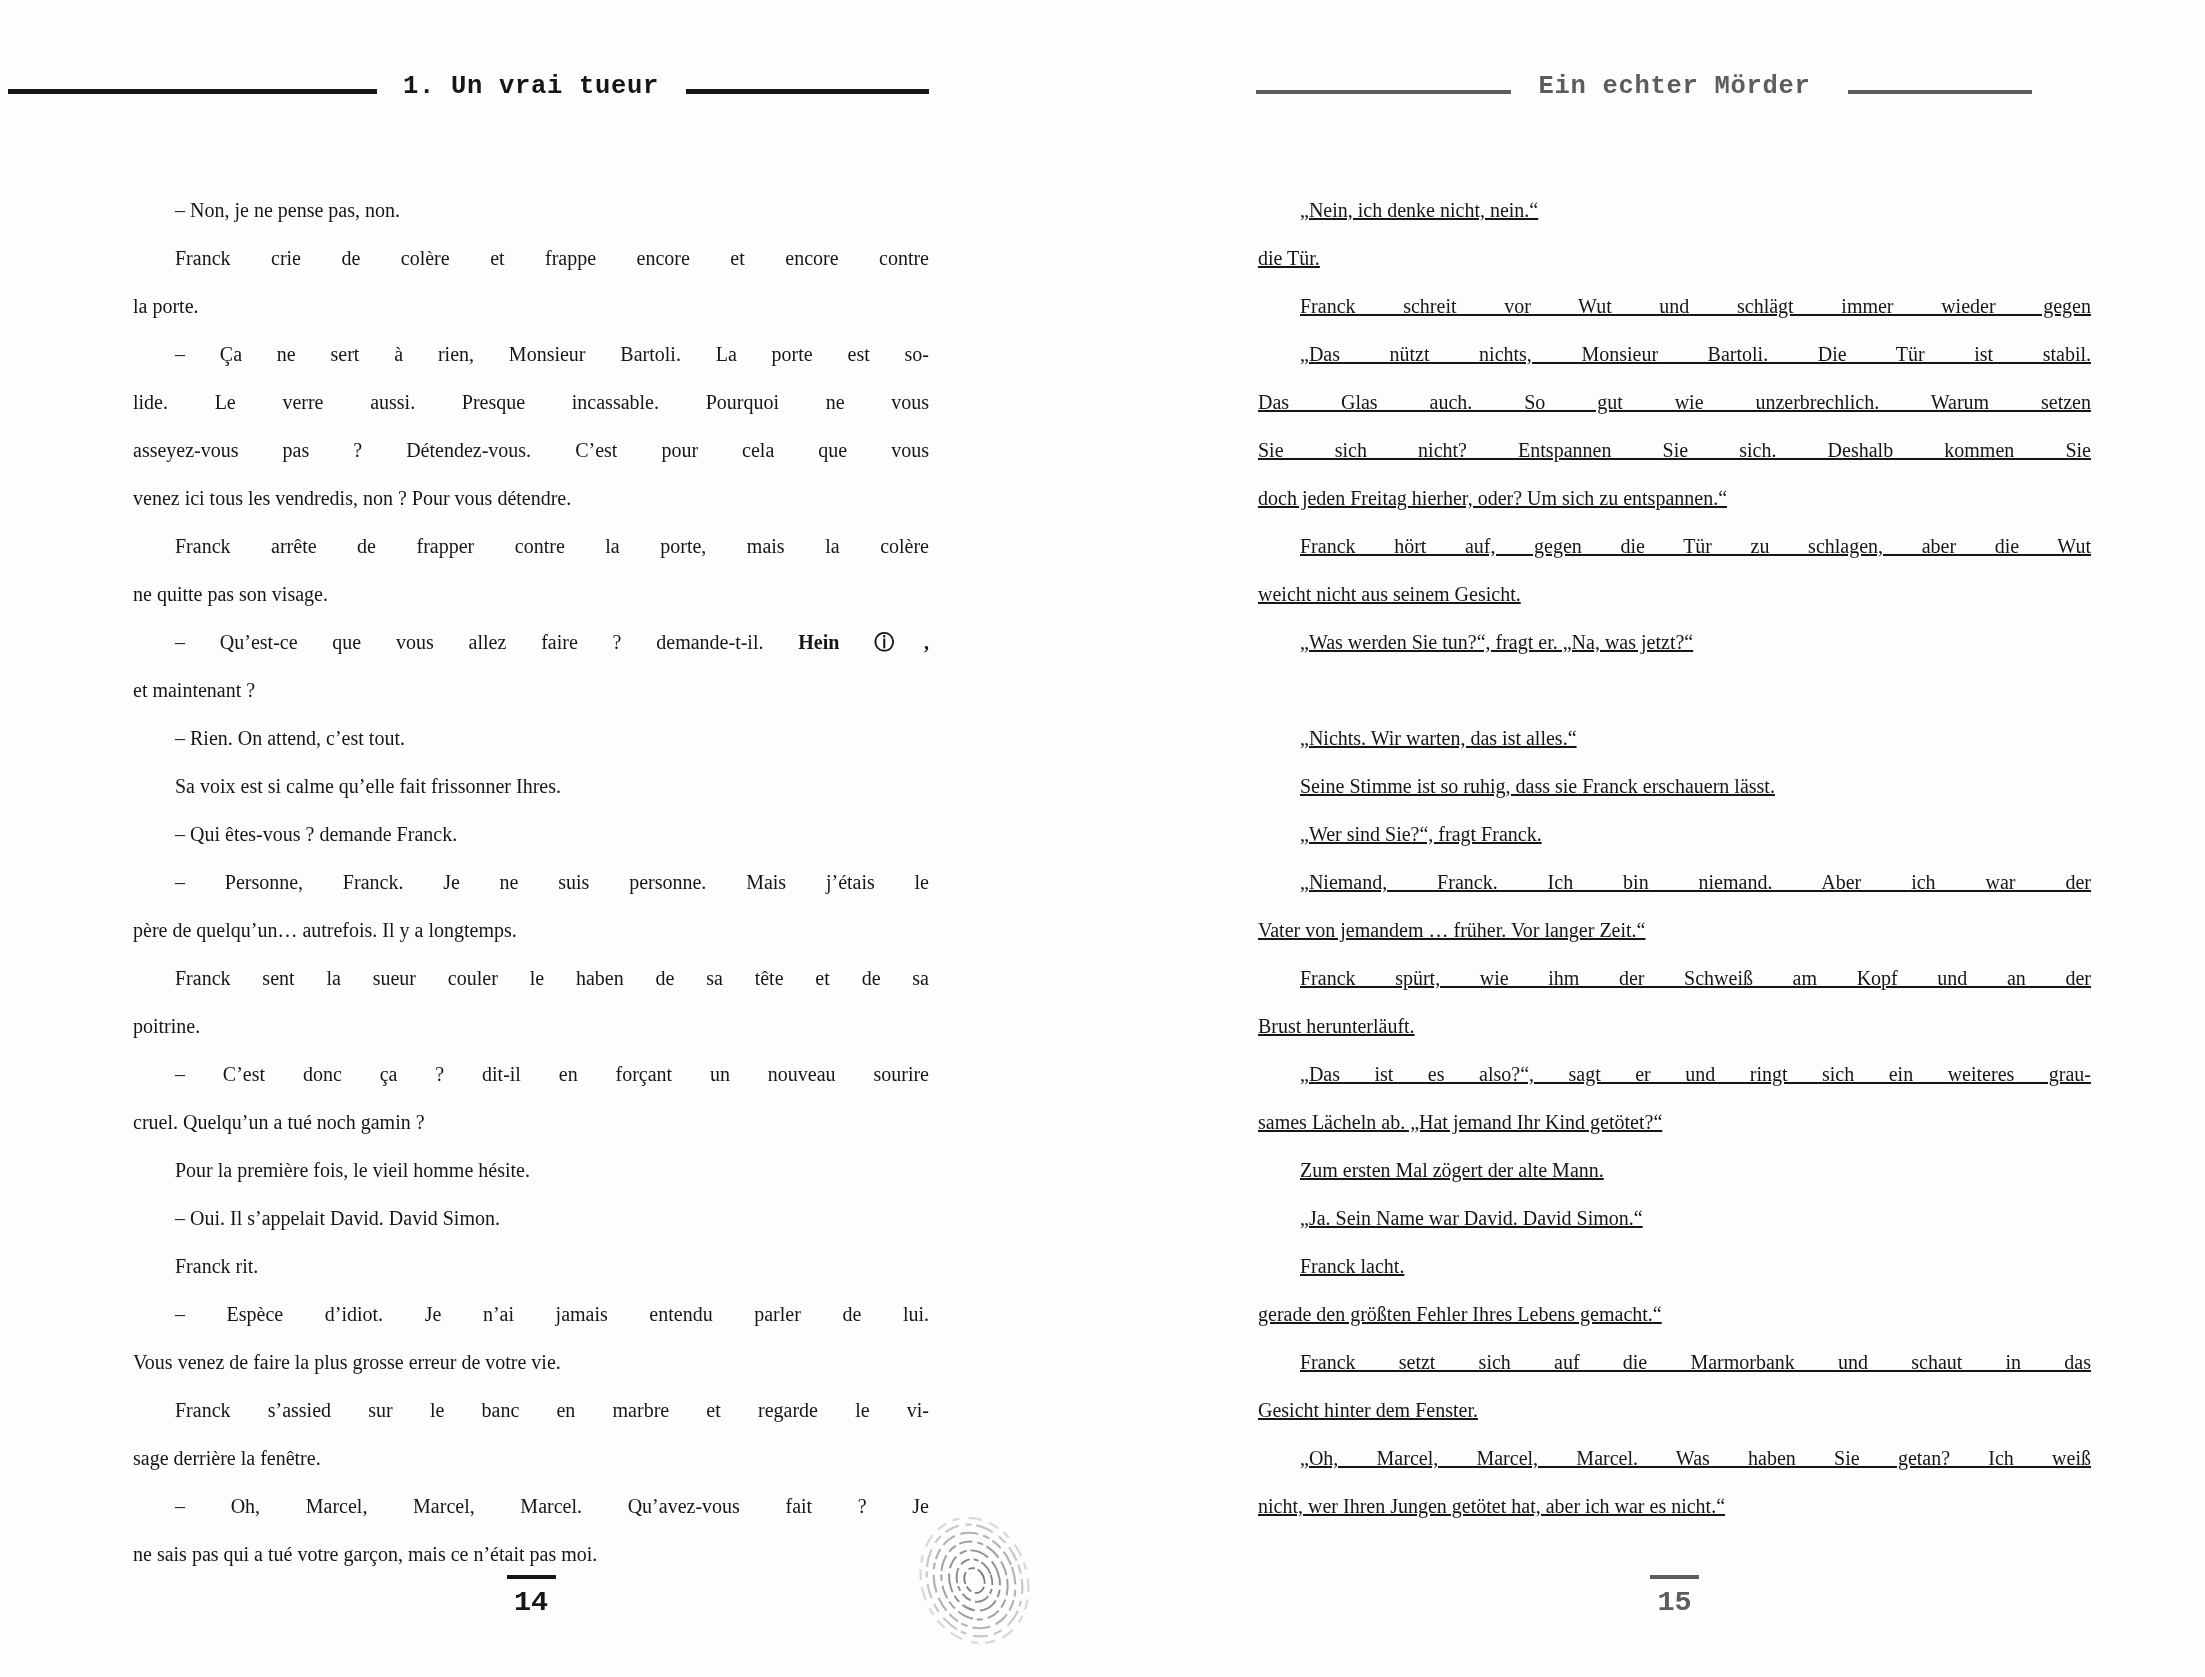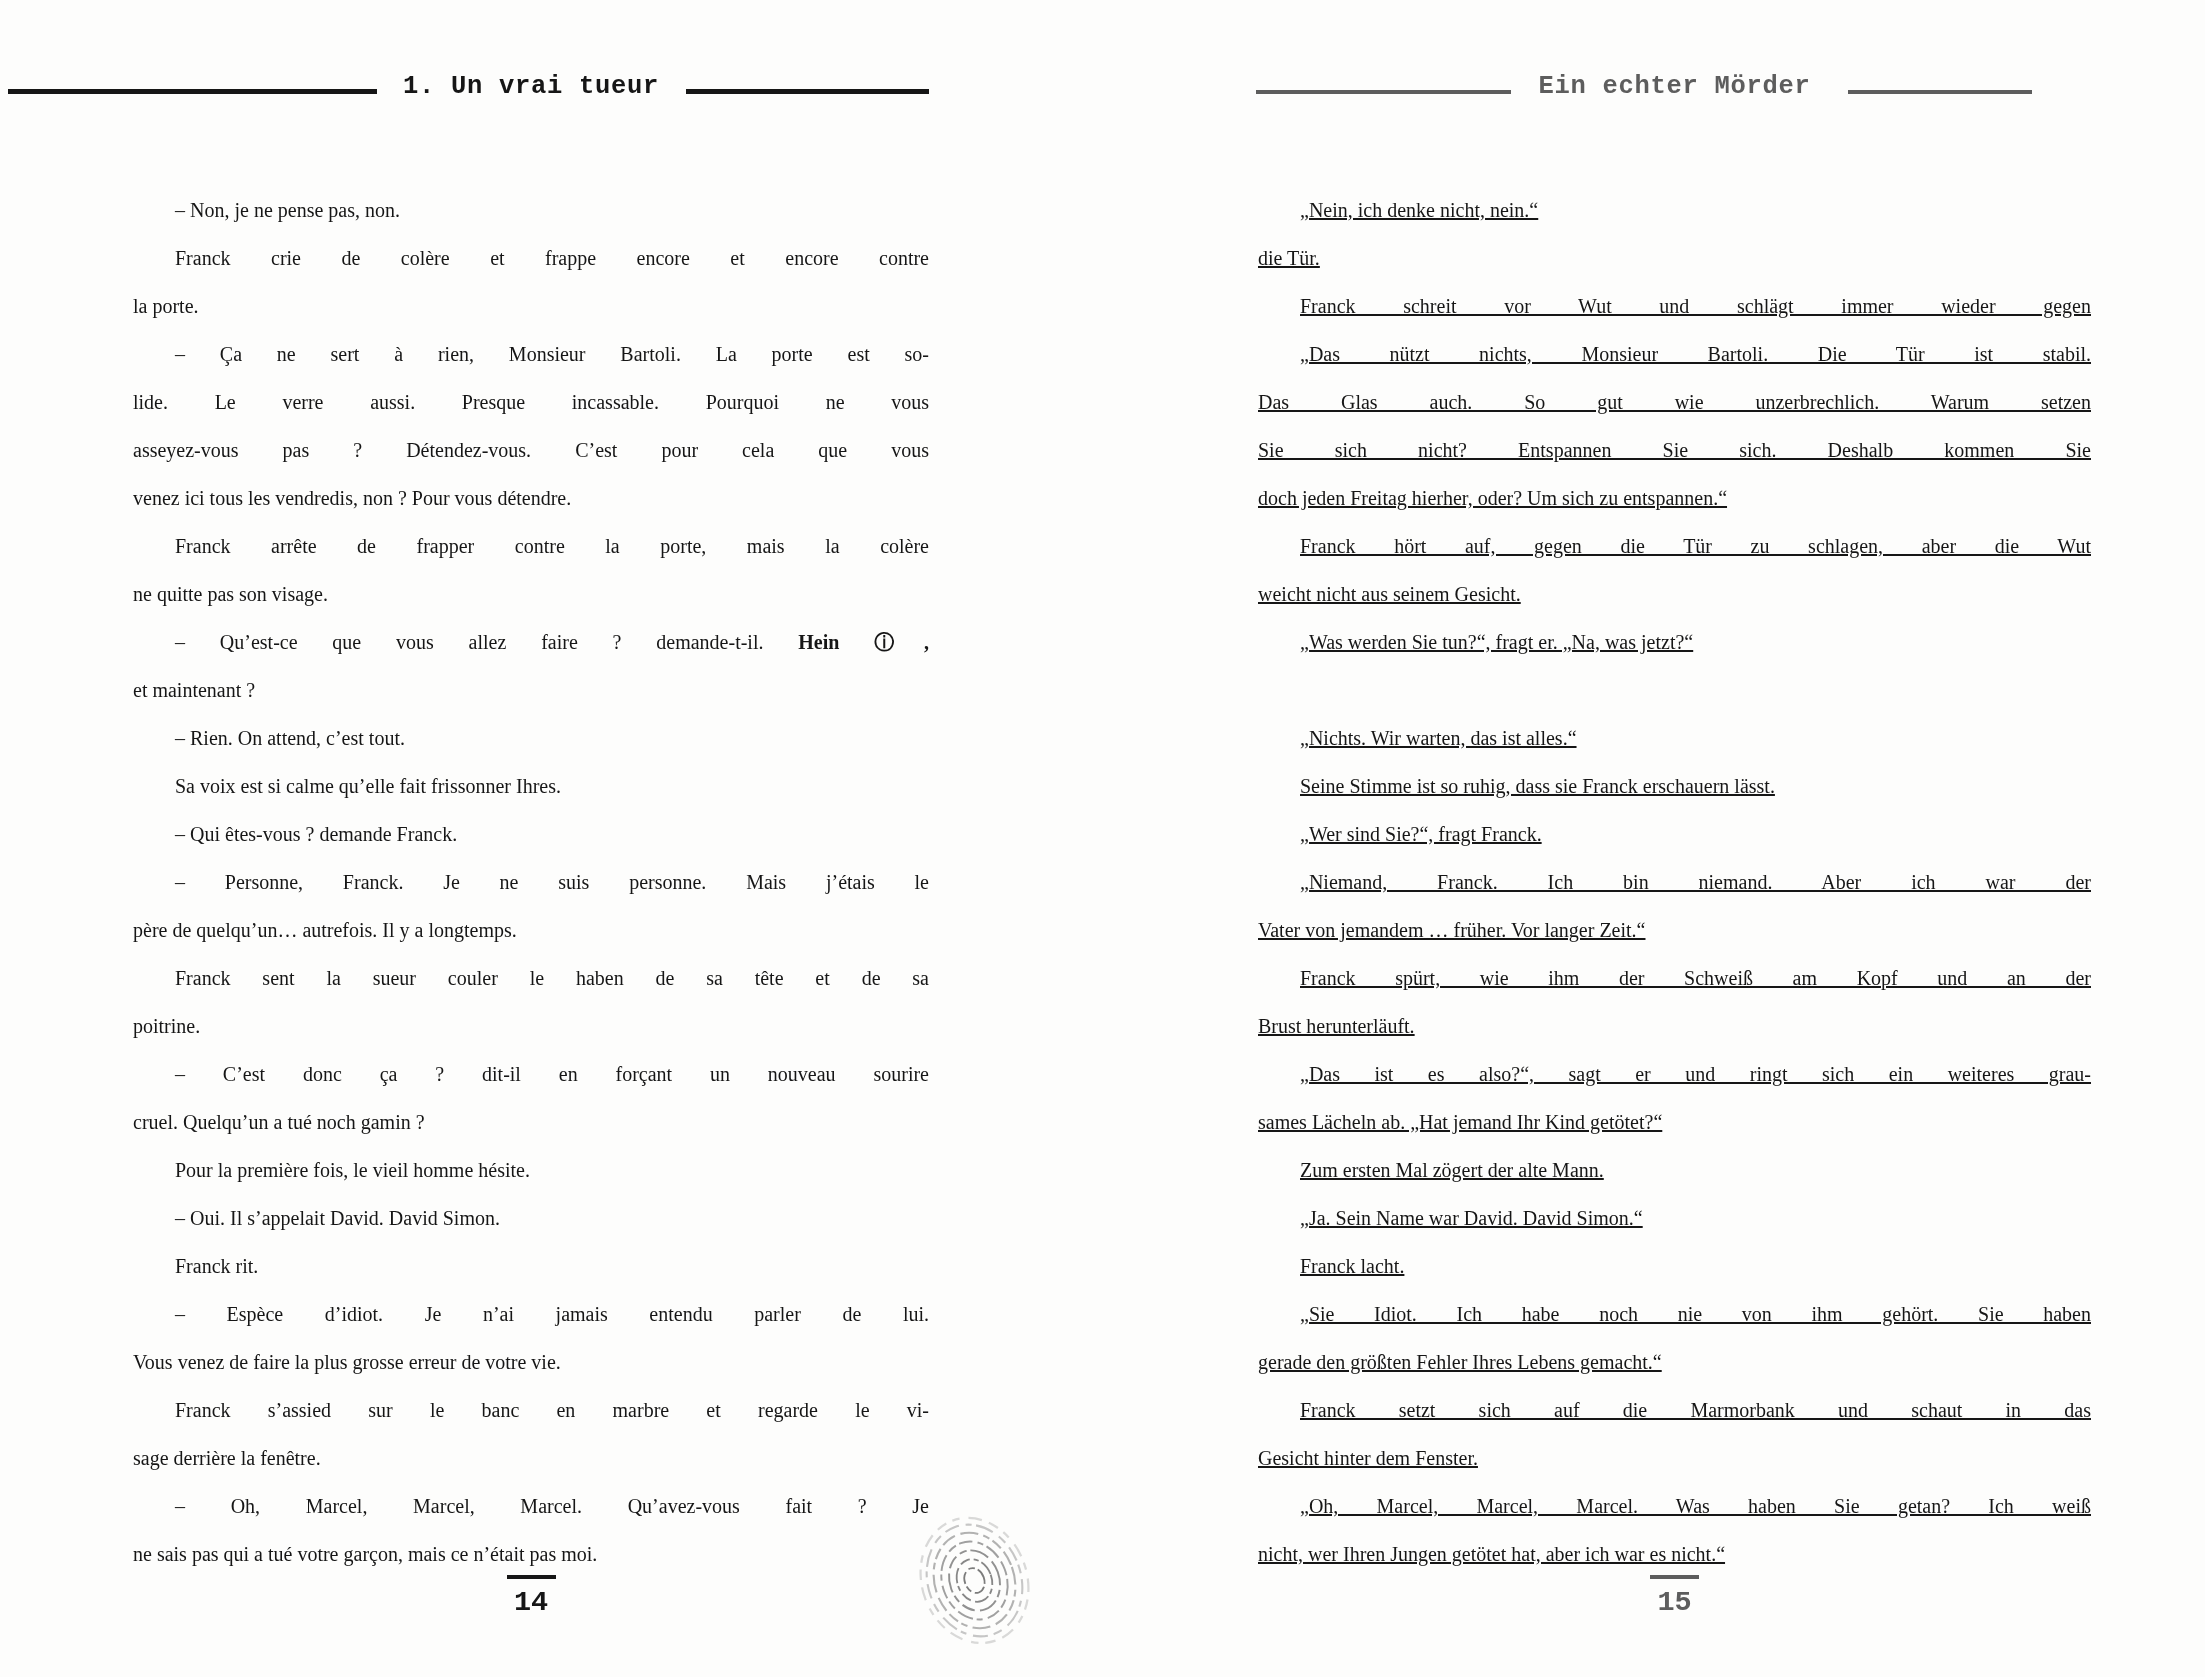--- a/index.html
+++ b/index.html
@@ -147,21 +147,20 @@
       <div class="line indent">„Wer sind Sie?“, fragt Franck.</div>
       <div class="line indent j">„Niemand, Franck. Ich bin niemand. Aber ich war der</div>
       <div class="line">Vater von jemandem … früher. Vor langer Zeit.“</div>
       <div class="line indent j">Franck spürt, wie ihm der Schweiß am Kopf und an der</div>
       <div class="line">Brust herunterläuft.</div>
       <div class="line indent j">„Das ist es also?“, sagt er und ringt sich ein weiteres grau-</div>
       <div class="line">sames Lächeln ab. „Hat jemand Ihr Kind getötet?“</div>
       <div class="line indent">Zum ersten Mal zögert der alte Mann.</div>
       <div class="line indent">„Ja. Sein Name war David. David Simon.“</div>
       <div class="line indent">Franck lacht.</div>
-      <div class="line indent j">„Sie Idiot. Ich habe noch nie von ihm gehört. Sie haben</div>
       <div class="line">gerade den größten Fehler Ihres Lebens gemacht.“</div>
       <div class="line indent j">Franck setzt sich auf die Marmorbank und schaut in das</div>
       <div class="line">Gesicht hinter dem Fenster.</div>
       <div class="line indent j">„Oh, Marcel, Marcel, Marcel. Was haben Sie getan? Ich weiß</div>
       <div class="line">nicht, wer Ihren Jungen getötet hat, aber ich war es nicht.“</div>
     </main>
 
   <div class="footer footer-left">
     <span class="f-rule"></span>
     <div class="f-num">14</div>

